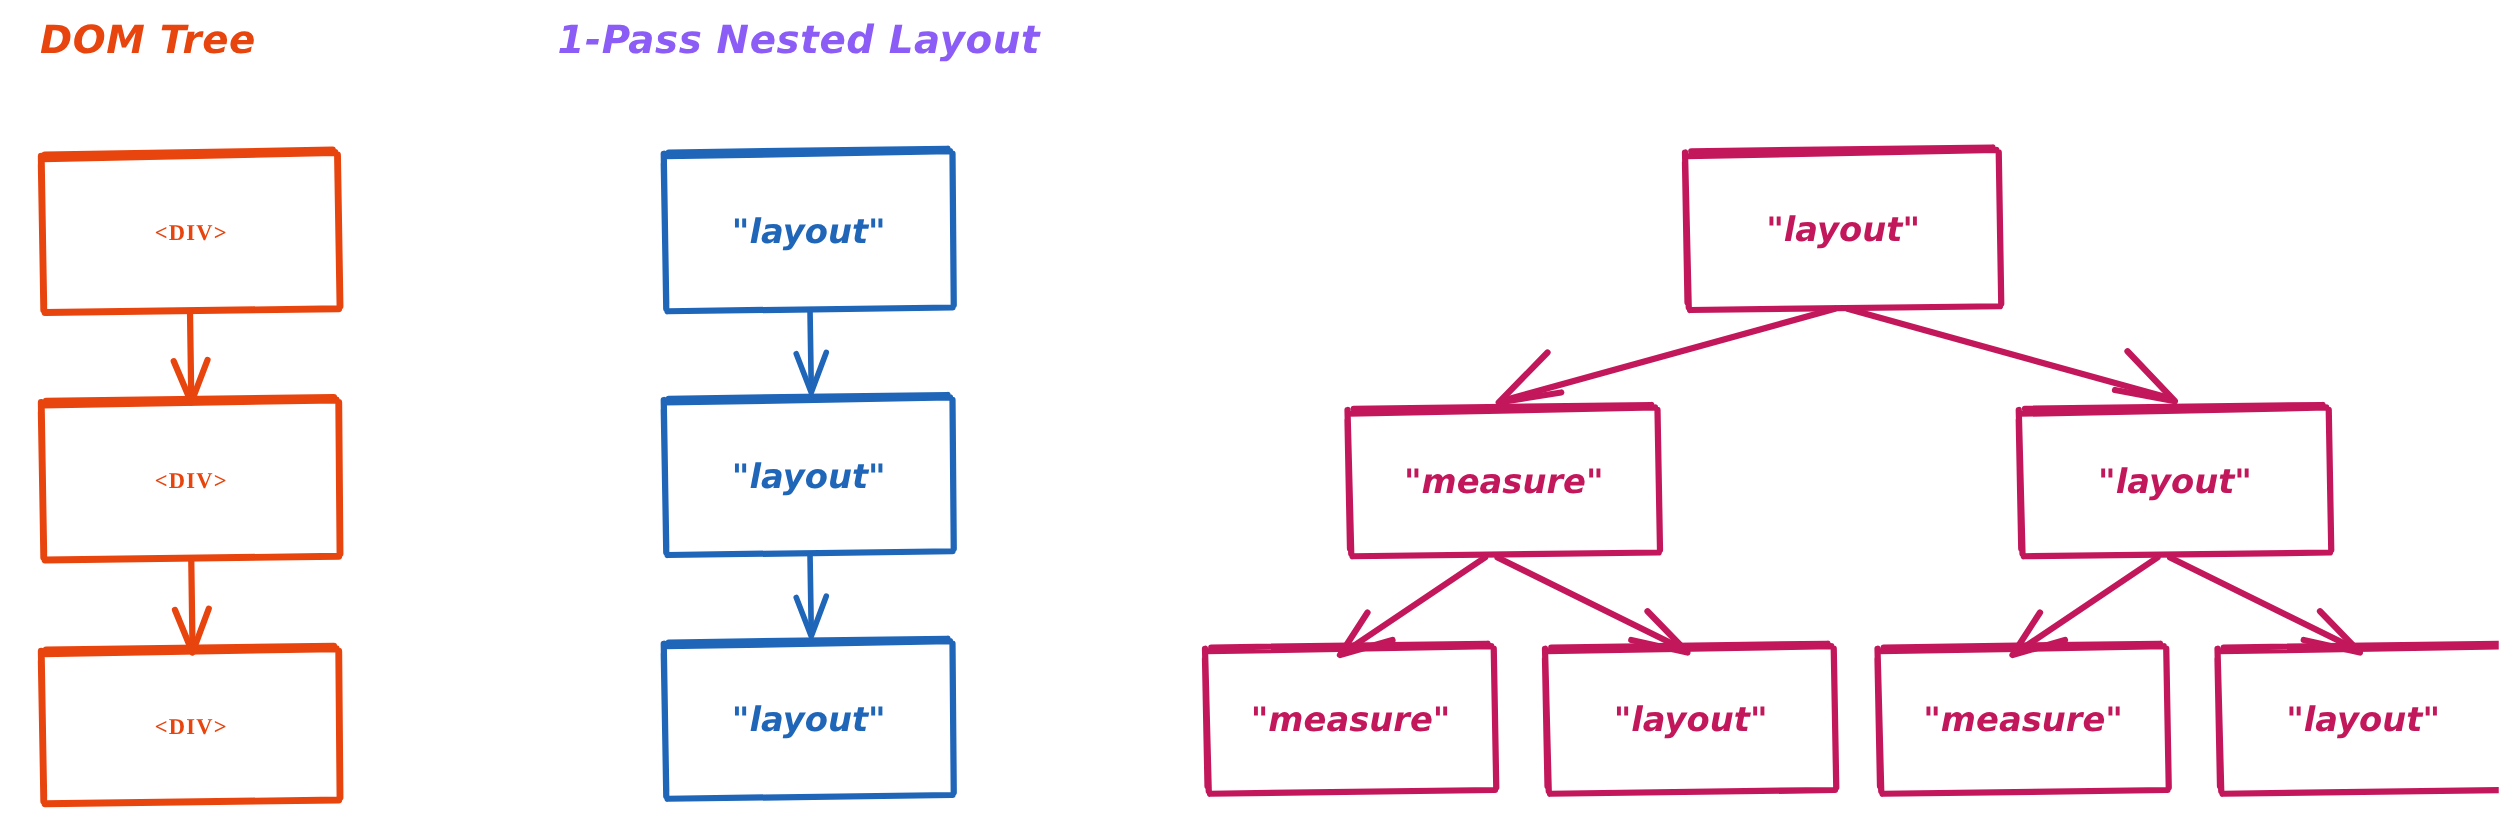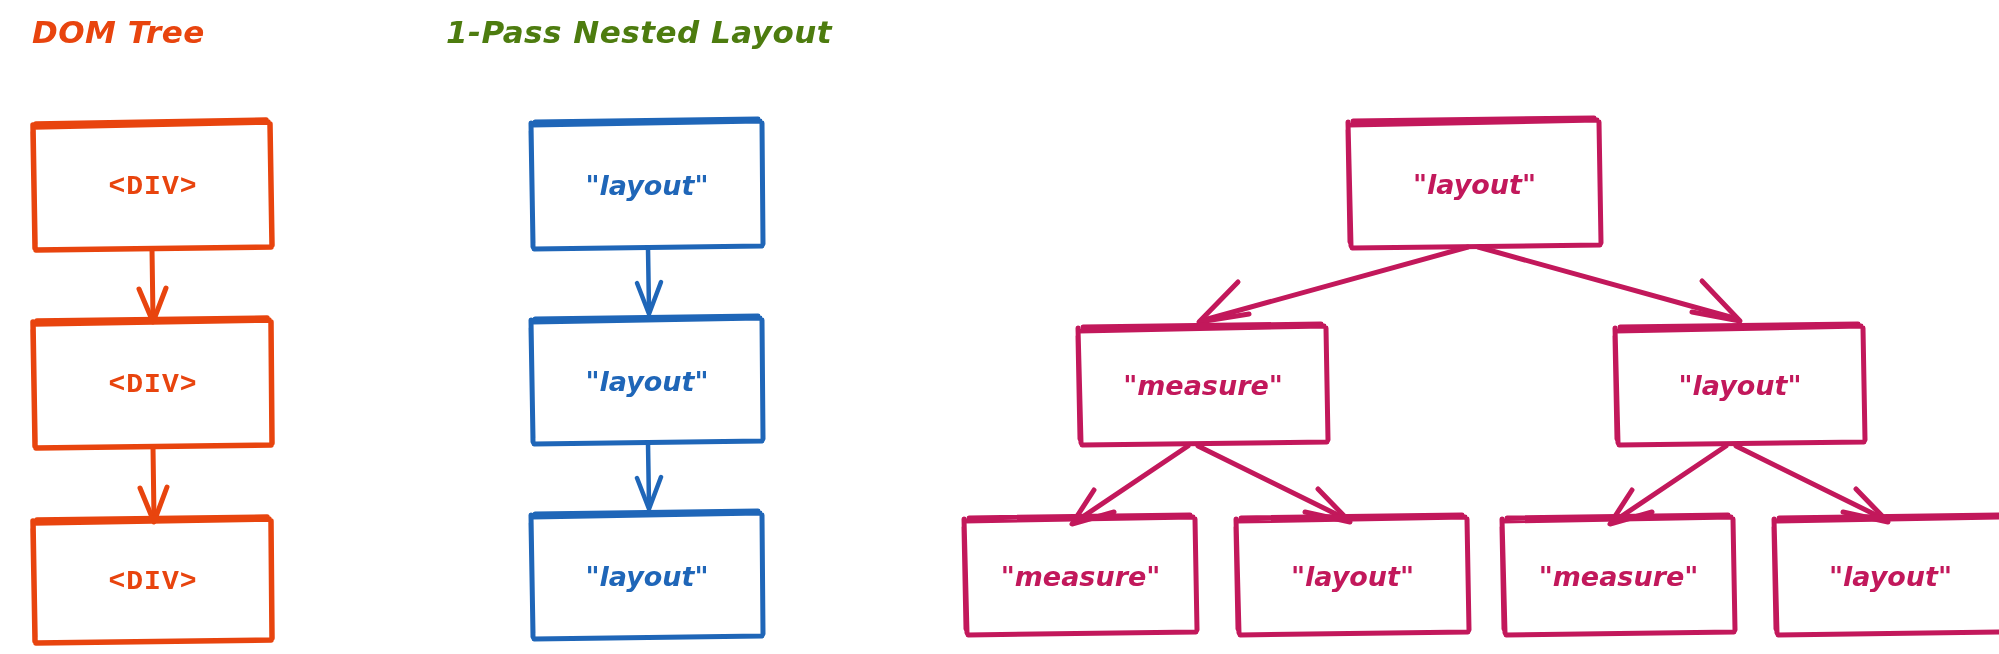--- a/index.html
+++ b/index.html
@@ -34,22 +34,22 @@
     font-style: italic;
     letter-spacing: 0.5px;
   }
   .box-text {
     font-family: "DejaVu Sans", sans-serif;
     font-size: 27px;
     font-weight: 700;
     font-style: italic;
   }
   .box-text-div {
-    font-family: Liberation Mono, monospace;
-    font-size: 28px;
+    font-family: Liberation Serif, serif;
+    font-size: 18px;
     font-weight: 700;
     letter-spacing: 1px;
   }
   .sketch-stroke {
     fill: none;
     stroke-linecap: round;
     stroke-linejoin: round;
   }
 </style>
 </head>
@@ -174,21 +174,21 @@
       </g>
       <g>
         <path class="sketch-stroke" stroke="#C2185B" stroke-width="5" d="M1759 521 L1987 517 M1989 519 L1991 630 M1990 632 L1762 635 M1761 633 L1758 519
              M1763 518 L1984 515 M1758 527 L1760 629"></path>
       </g>
     </g>
   </svg>
 
   <div style="position: absolute; left: 16px; top: 14px; color: rgb(232, 68, 14);" class="title-text">DOM Tree</div>
 
-  <div style="position: absolute; left: 430px; top: 14px; color: #4d7c0f;" class="title-text">1-Pass Nested Layout</div>
+  <div style="position: absolute; left: 430px; top: 14px; color: #8b5cf6;" class="title-text">1-Pass Nested Layout</div>
 
 
   <div style="position: absolute; left: 17px; top: 122px; width: 240px; height: 128px; display: flex; align-items: center; justify-content: center; color: rgb(232, 68, 14);" class="box-text-div">&lt;DIV&gt;</div>
 
   <div style="position: absolute; left: 17px; top: 320px; width: 240px; height: 128px; display: flex; align-items: center; justify-content: center; color: rgb(232, 68, 14);" class="box-text-div">&lt;DIV&gt;</div>
 
   <div style="position: absolute; left: 17px; top: 519px; width: 240px; height: 124px; display: flex; align-items: center; justify-content: center; color: rgb(232, 68, 14);" class="box-text-div">&lt;DIV&gt;</div>
 
   <div style="position: absolute; left: 515px; top: 121px; width: 232px; height: 128px; display: flex; align-items: center; justify-content: center; color: rgb(31, 102, 184);" class="box-text">"layout"</div>
 

